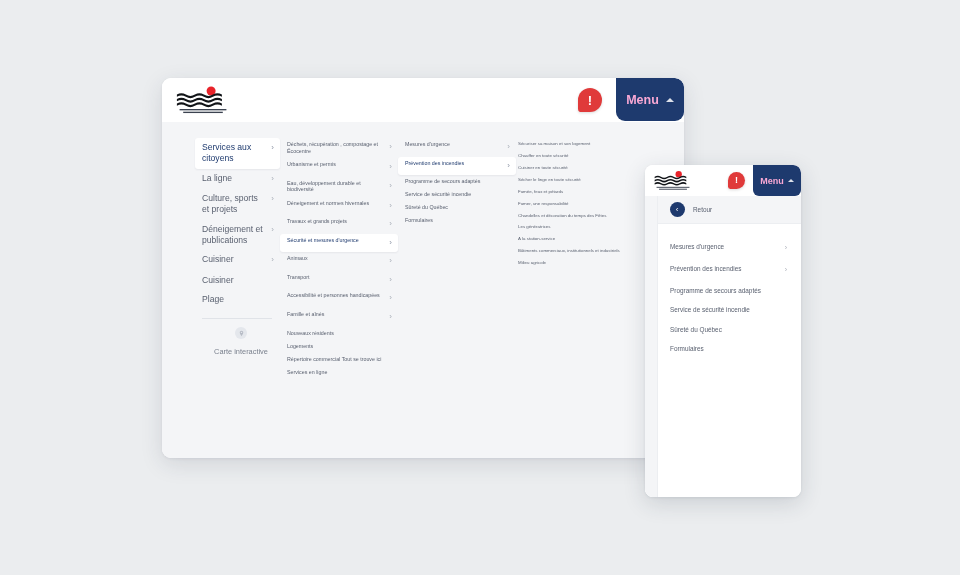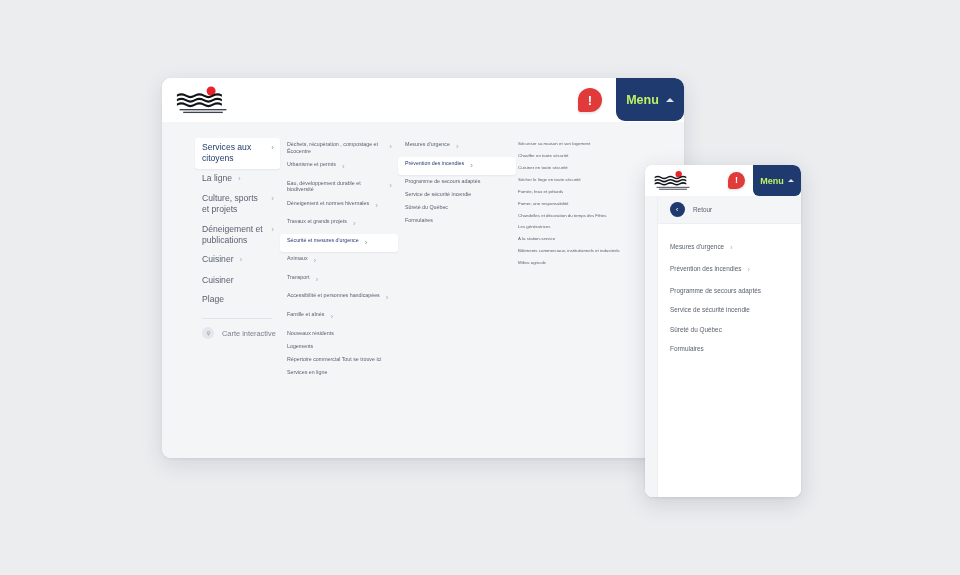--- a/index.html
+++ b/index.html
@@ -68,21 +68,21 @@
   }
   .desktop-header .alert-bubble { right: 82px; top: 10px; }
   .mobile-header .alert-bubble { right: 56px; top: 7px; width: 17px; height: 17px; font-size: 9px; }
 
   
   .menu-btn {
     position: absolute;
     right: 0;
     top: 0;
     background: #1e3a6e;
-    color: #bef264;
+    color: #f9a8d4;
     display: flex;
     align-items: center;
     justify-content: center;
     gap: 7px;
     border-bottom-left-radius: 9px;
     border-bottom-right-radius: 9px;
     cursor: pointer;
     user-select: none;
   }
   .desktop-header .menu-btn {
@@ -122,20 +122,21 @@
     padding-top: 2px;
   }
   .col-1 { width: 118px; padding-left: 33px; }
   .col-2 { width: 118px; }
   .col-3 { width: 118px; }
   .col-4 { width: 110px; }
 
   .mi {
     display: flex;
     align-items: flex-start;
+    justify-content: space-between;
     gap: 6px;
     padding: 3px 6px 3px 7px;
     border-radius: 3px;
     color: #5a6170;
     line-height: 1.3;
     cursor: pointer;
   }
   .mi.active {
     background: #ffffff;
     color: #1e3a6e;
@@ -160,20 +161,21 @@
   }
 
   .carte {
     display: flex;
     align-items: center;
     gap: 8px;
     padding-left: 7px;
     font-size: 7.4px;
     color: #7a818e;
     cursor: pointer;
+    flex-direction: column;
   }
   .pin-icon {
     width: 12px; height: 12px;
     border-radius: 50%;
     background: #e4e7ec;
     display: flex; align-items: center; justify-content: center;
   }
   .pin-icon svg { display: block; }
 
   

